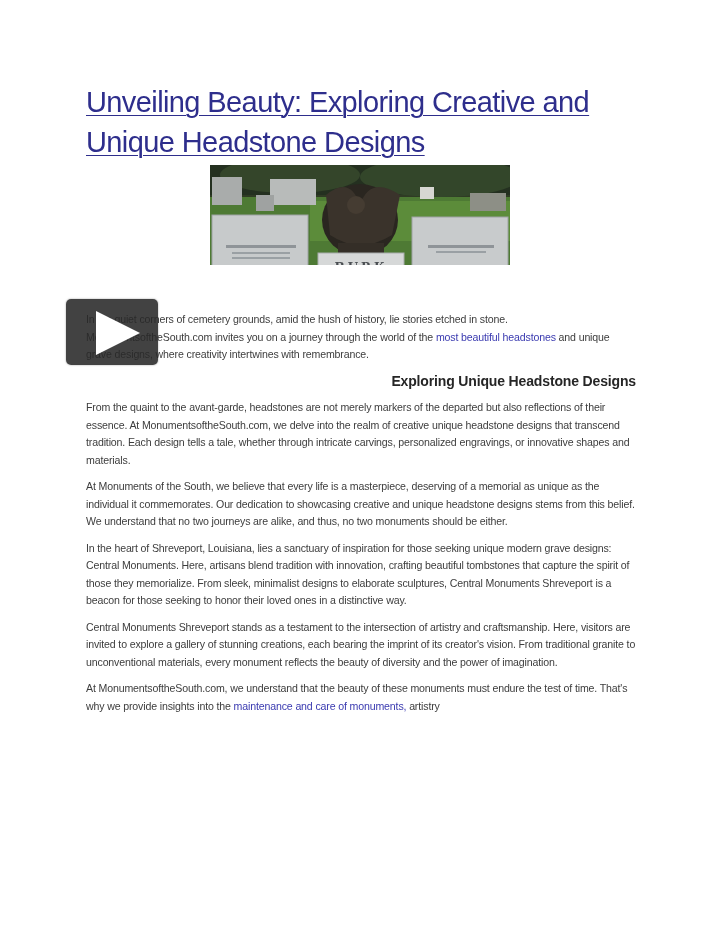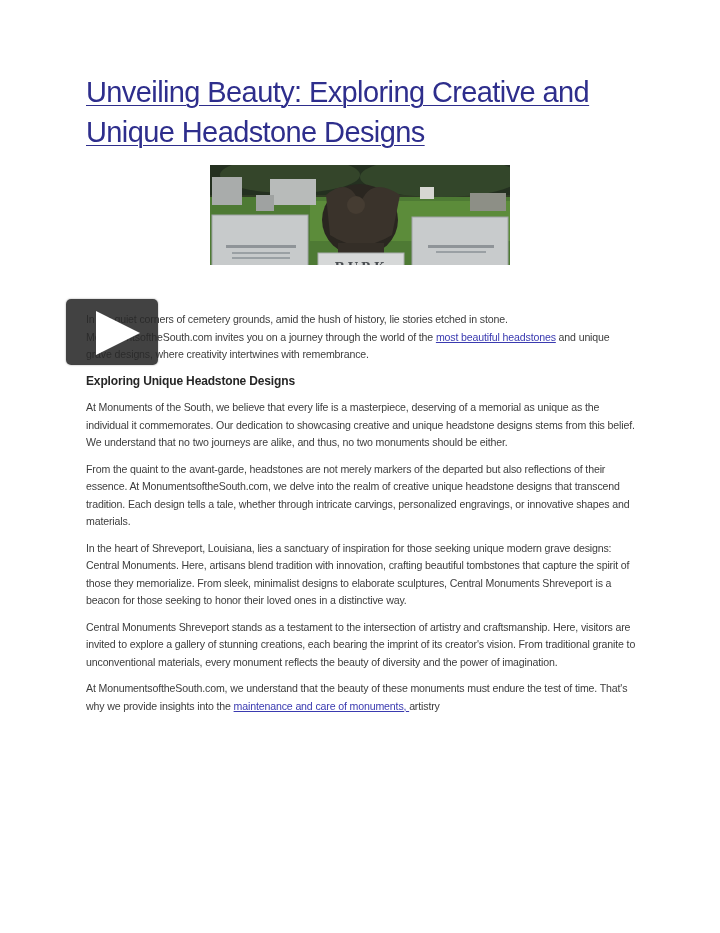--- a/index.html
+++ b/index.html
@@ -17,21 +17,21 @@
     }
     .page {
       position: absolute;
       left: 0; top: 0;
       width: 720px; height: 933px;
       background: #ffffff;
     }
     .title {
       position: absolute;
       left: 86px;
-      top: 72px;
+      top: 82px;
       width: 540px;
       margin: 0;
       font-family: "Liberation Sans", sans-serif;
       font-weight: normal;
       font-size: 29px;
       line-height: 40px;
       color: #2e2e8c;
       letter-spacing: -0.6px;
     }
     .title a {
@@ -58,28 +58,28 @@
       font-size: 10.6px;
       line-height: 17.5px;
       color: #3d3d3d;
       letter-spacing: -0.15px;
     }
     .content p {
       margin: 0 0 9px 0;
     }
     .content h3 {
       margin: 0 0 9px 0;
-      font-size: 12px;
+      font-size: 14px;
       line-height: 17.5px;
       font-weight: bold;
       color: #262626;
+      text-align: right;
     }
     .content a {
       color: #3a3ab0;
-      text-decoration: underline;
     }
     .play-overlay {
       position: absolute;
       left: 66px;
       top: 299px;
       width: 92px;
       height: 66px;
       background: rgba(40,40,40,0.88);
       border-radius: 5px;
       box-shadow: 0 0 2px rgba(0,0,0,0.4);
@@ -145,22 +145,22 @@
       <rect x="90" y="121" width="110" height="4" fill="#d9dcd6" opacity="0.6"></rect>
     </svg>
   </div>
 
   <div class="content">
     <p>
       <span>In the quiet corners of cemetery grounds, amid the hush of history, lie stories etched in stone. MonumentsoftheSouth.com invites you on a journey through the world of the </span><a>most beautiful headstones</a><span> and unique grave designs, where creativity intertwines with remembrance.</span>
     </p>
 
     <h3>Exploring Unique Headstone Designs</h3>
+    <p>From the quaint to the avant-garde, headstones are not merely markers of the departed but also reflections of their essence. At MonumentsoftheSouth.com, we delve into the realm of creative unique headstone designs that transcend tradition. Each design tells a tale, whether through intricate carvings, personalized engravings, or innovative shapes and materials.</p>
     <p>At Monuments of the South, we believe that every life is a masterpiece, deserving of a memorial as unique as the individual it commemorates. Our dedication to showcasing creative and unique headstone designs stems from this belief. We understand that no two journeys are alike, and thus, no two monuments should be either.</p>
-    <p>From the quaint to the avant-garde, headstones are not merely markers of the departed but also reflections of their essence. At MonumentsoftheSouth.com, we delve into the realm of creative unique headstone designs that transcend tradition. Each design tells a tale, whether through intricate carvings, personalized engravings, or innovative shapes and materials.</p>
 
     <p>In the heart of Shreveport, Louisiana, lies a sanctuary of inspiration for those seeking unique modern grave designs: Central Monuments. Here, artisans blend tradition with innovation, crafting beautiful tombstones that capture the spirit of those they memorialize. From sleek, minimalist designs to elaborate sculptures, Central Monuments Shreveport is a beacon for those seeking to honor their loved ones in a distinctive way.</p>
 
     <p>Central Monuments Shreveport stands as a testament to the intersection of artistry and craftsmanship. Here, visitors are invited to explore a gallery of stunning creations, each bearing the imprint of its creator's vision. From traditional granite to unconventional materials, every monument reflects the beauty of diversity and the power of imagination.</p>
 
     <p>
       <span>At MonumentsoftheSouth.com, we understand that the beauty of these monuments must endure the test of time. That's why we provide insights into the </span><a>maintenance and care of monuments, </a><span> artistry</span>
     </p>
   </div>
 

